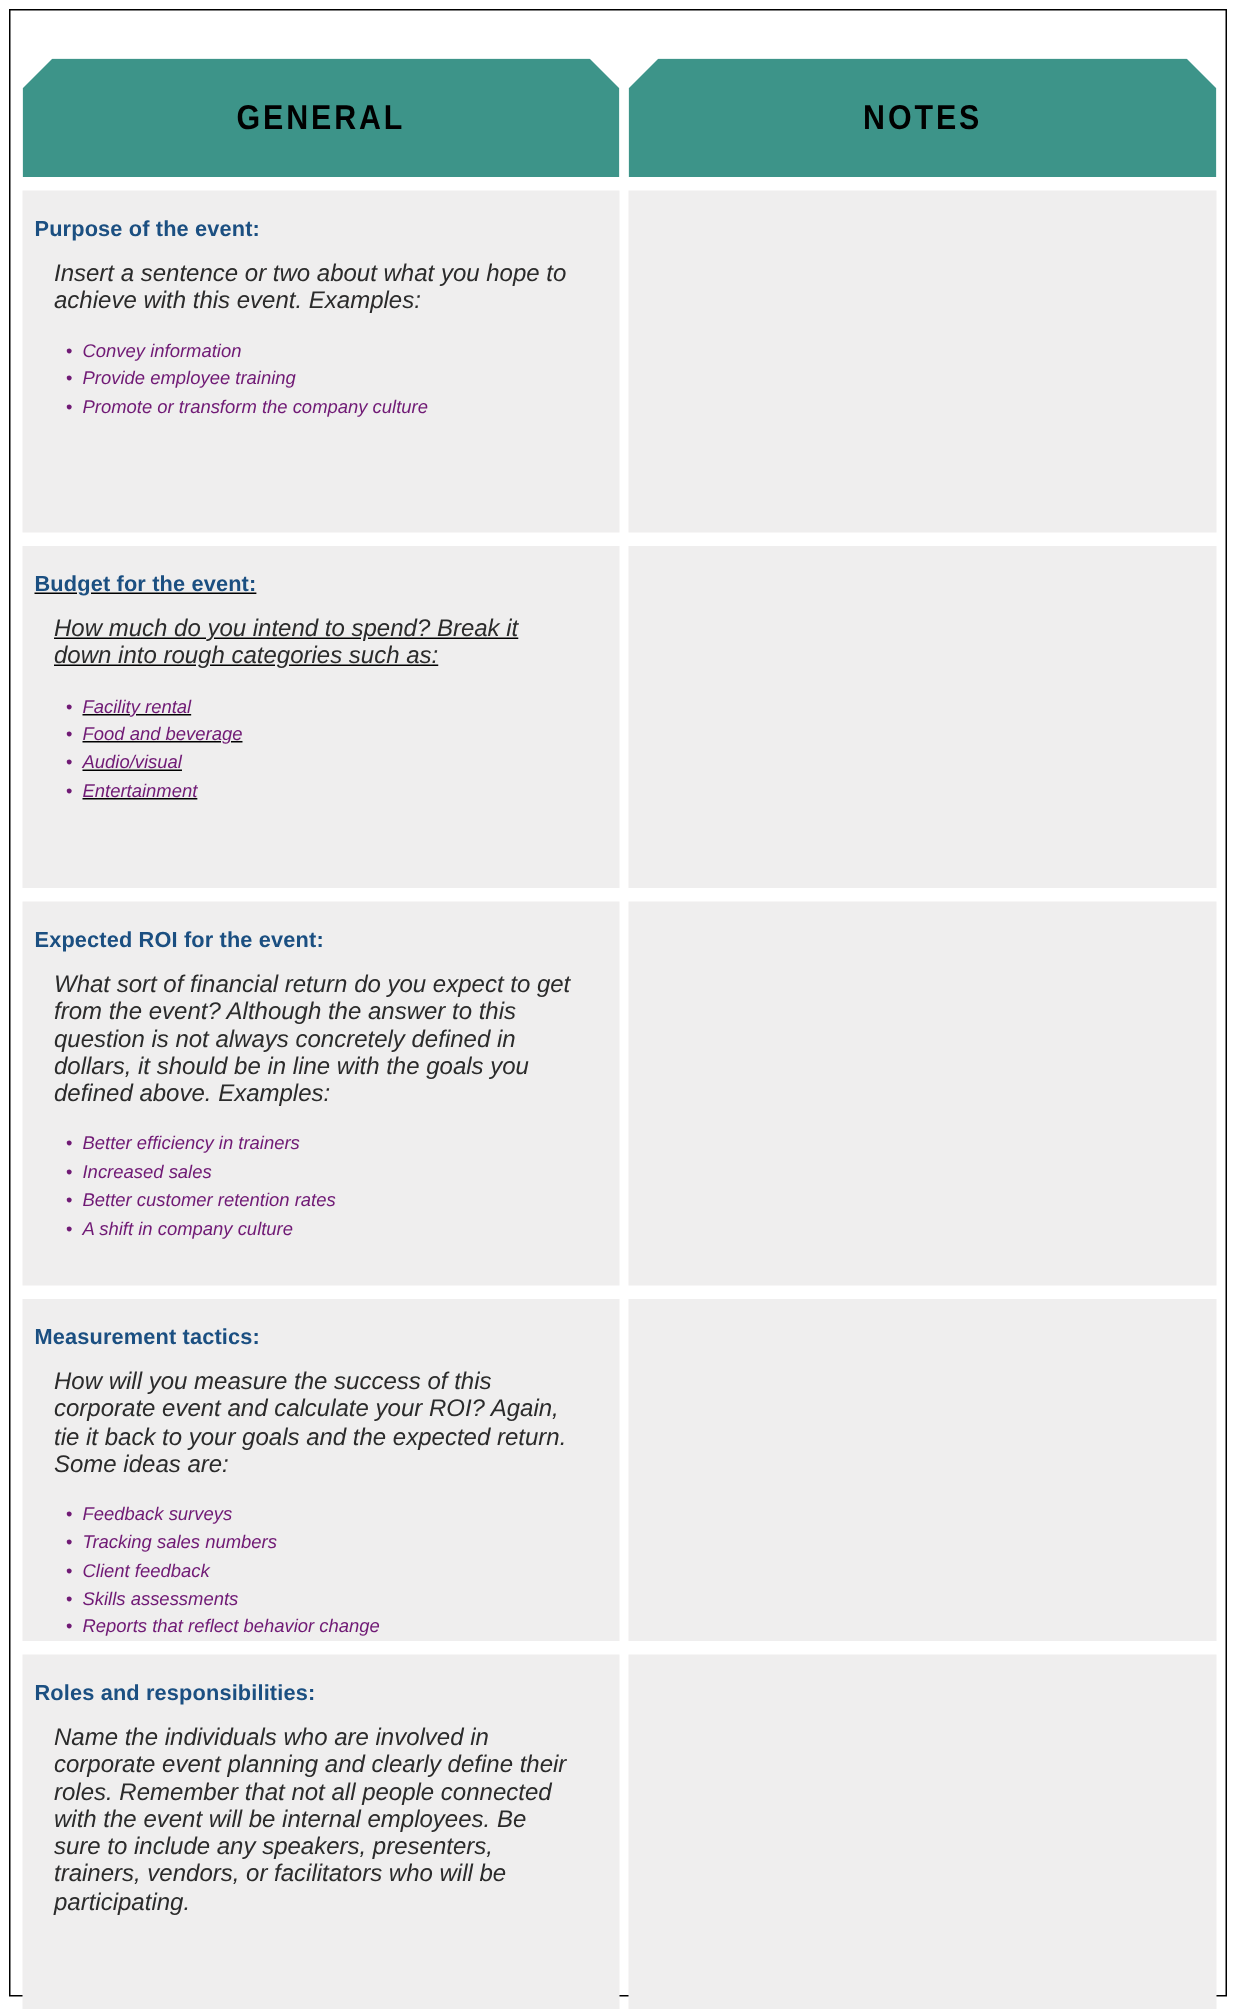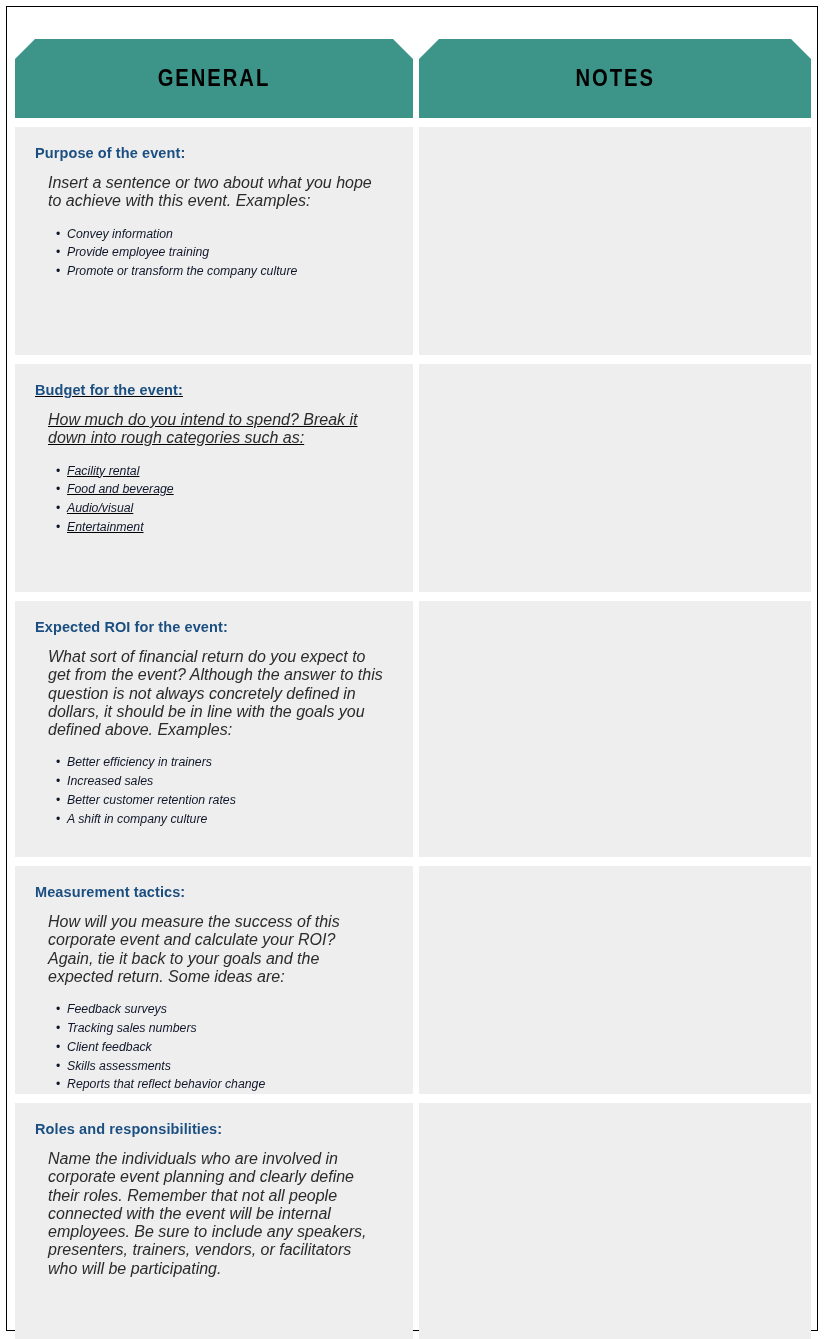--- a/index.html
+++ b/index.html
@@ -69,21 +69,21 @@
   .body-row {
     display: flex;
     gap: 6px;
     margin-top: 9px;
   }
   .cell {
     background: #efeeee;
     box-sizing: border-box;
   }
   .cell-left {
-    padding: 18px 16px 16px 20px;
+    padding: 18px 16px 16px 8px;
   }
   .cell-notes { }
 
   .section-title {
     color: #1b4f81;
     font-size: 14.5px;
     font-weight: bold;
     margin: 0 0 11px 0;
     letter-spacing: 0.1px;
   }
@@ -94,21 +94,21 @@
     line-height: 18.3px;
     margin: 13px;
     max-width: 352px;
   }
   .bullets {
     list-style: none;
     margin: 14px 0 0 0;
     padding: 0 0 0 21px;
   }
   .bullets li {
-    color: #0f172a;
+    color: #701a75;
     font-size: 12.3px;
     font-style: italic;
     line-height: 18.8px;
     position: relative;
     padding-left: 11px;
   }
   .bullets li::before {
     content: "\2022";
     position: absolute;
     left: 0;

